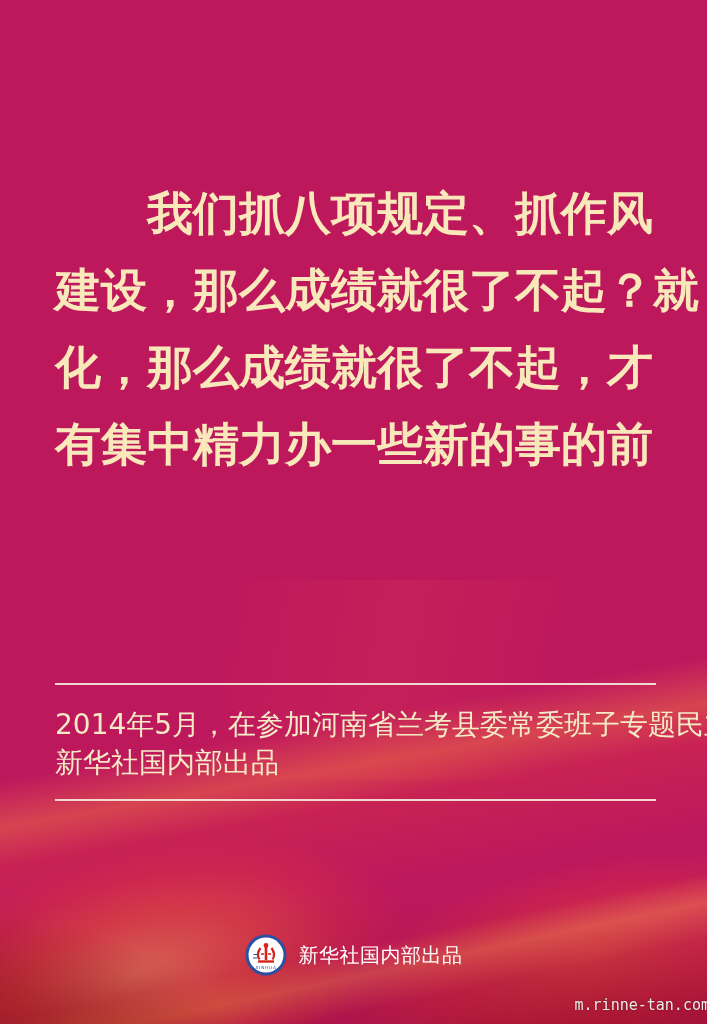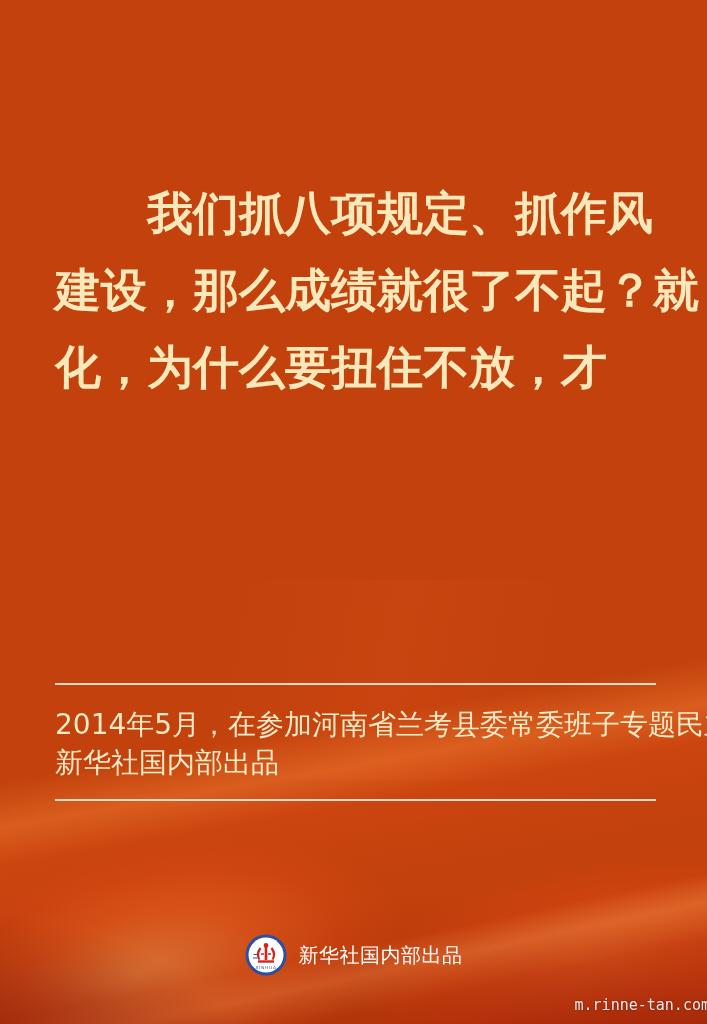--- a/index.html
+++ b/index.html
@@ -1,20 +1,20 @@
 <!DOCTYPE html>
 <html><head>
 <meta charset="utf-8">
 <style>
   html,body{margin:0;padding:0;background:#222;}
   .poster{
     position:relative;
     width:707px;height:1024px;
     overflow:hidden;
-    background:#c2410c;
+    background:#be185d;
     font-family:"DejaVu Sans",sans-serif;
   }
   
   .silk{position:absolute;pointer-events:none;}
   .silk-sheen-mid{
     left:0;top:580px;width:707px;height:200px;
     background:linear-gradient(100deg,rgba(255,90,45,0) 30%,rgba(255,100,50,0.10) 55%,rgba(255,90,45,0) 78%);
   }
   .silk-band-upper{
     left:-80px;top:690px;width:940px;height:420px;
@@ -99,21 +99,22 @@
   <div class="silk silk-glow-left"></div>
   <div class="silk silk-glow-right"></div>
   <div class="silk silk-fold-line2"></div>
   <div class="silk silk-dark-bl"></div>
   <div class="silk silk-dark-br"></div>
   <div class="silk silk-vignette-bottom"></div>
 
   <div class="quote">
     <div class="quote-line indent">我们抓八项规定、抓作风</div>
     <div class="quote-line">建设，那么成绩就很了不起？就</div>
-    <div class="quote-line">化，为什么要扭住不放，才</div>
+    <div class="quote-line">化，那么成绩就很了不起，才</div>
+    <div class="quote-line">有集中精力办一些新的事的前</div>
   </div>
 
   <div class="divider divider-1"></div>
 
   <div class="attribution">
     <div class="attribution-line">2014年5月，在参加河南省兰考县委常委班子专题民主</div>
     <div class="attribution-line">新华社国内部出品</div>
   </div>
 
   <div class="divider divider-2"></div>

